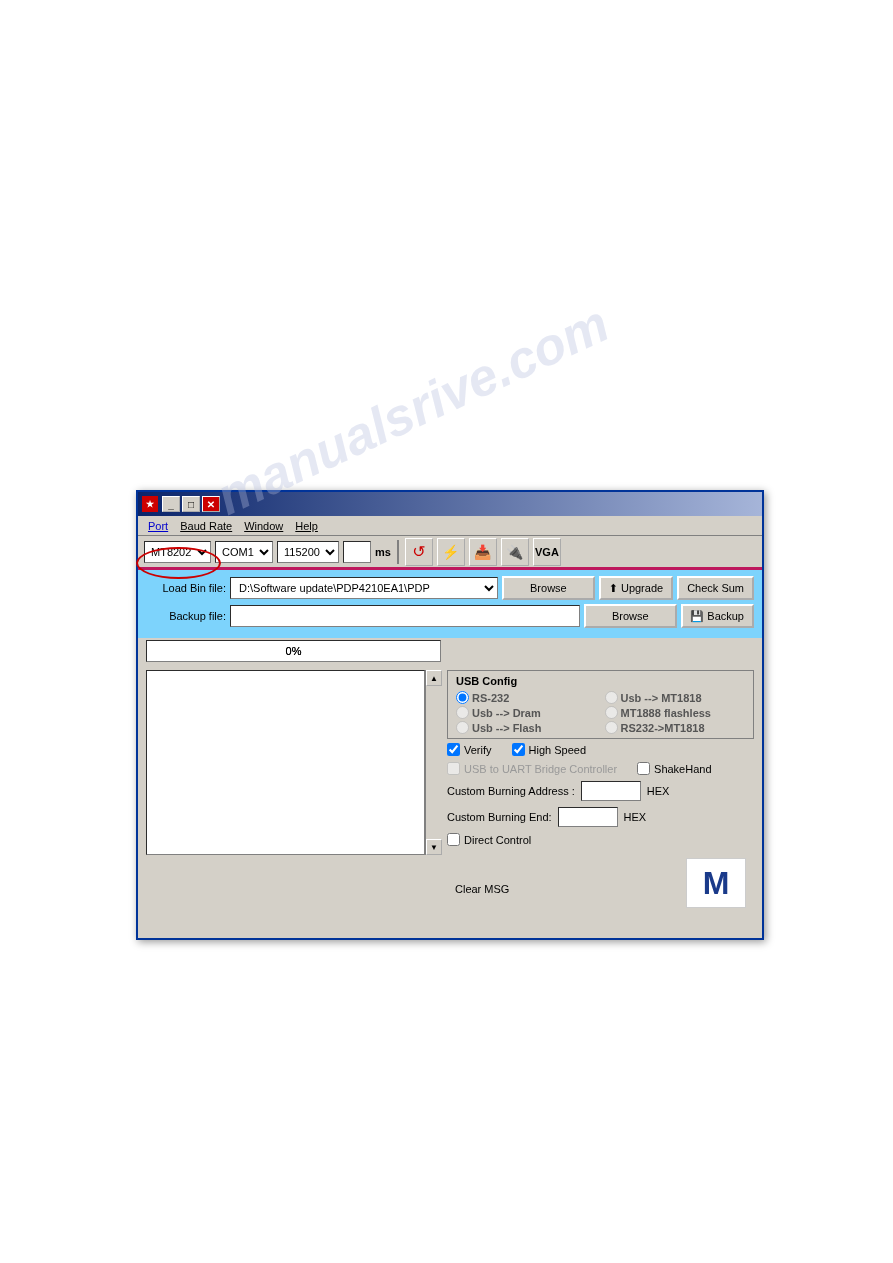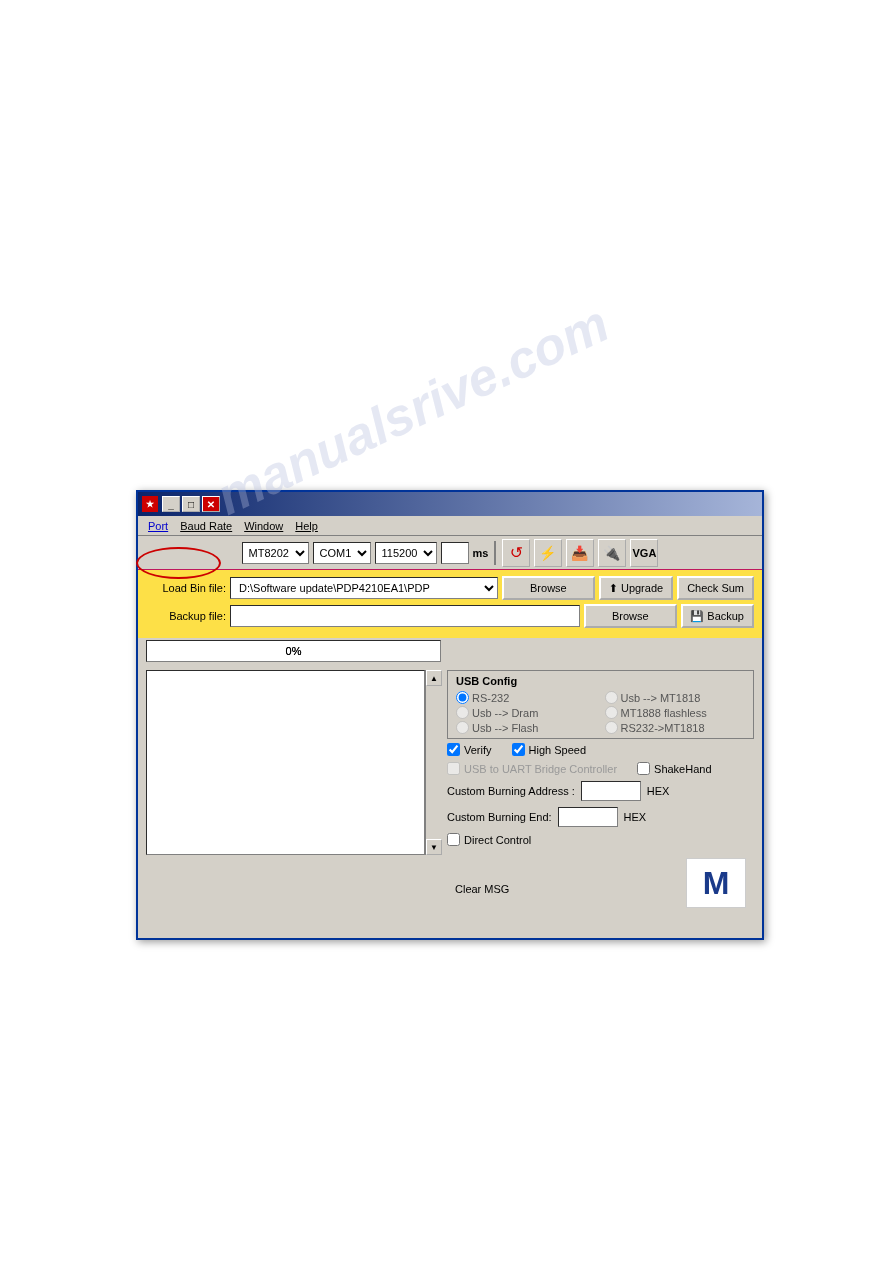--- a/index.html
+++ b/index.html
@@ -117,22 +117,21 @@
     .menu-item:first-child { color: #0000cc; }
 
     
     .toolbar {
       background: #d4d0c8;
       height: 34px;
       display: flex;
       align-items: center;
       padding: 2px 6px;
       gap: 4px;
-      border-bottom: 1px solid #be185d;
-      justify-content: center;
+      border-bottom: 3px solid #be185d;
     }
 
     .dropdown-group {
       display: flex;
       align-items: center;
       gap: 2px;
     }
 
     .tb-dropdown {
       height: 22px;
@@ -176,21 +175,21 @@
       height: 32px;
       border: 2px solid #cc0000;
       border-radius: 50%;
       pointer-events: none;
       z-index: 200;
     }
 
     
     .content-area {
       padding: 6px 8px;
-      background: #fde047;
+      background: #7dd3fc;
     }
 
     .form-row {
       display: flex;
       align-items: center;
       margin-bottom: 4px;
       gap: 4px;
     }
 
     .form-label {
@@ -309,20 +308,21 @@
 
     .radio-row {
       display: flex;
       align-items: center;
       gap: 3px;
     }
 
     .radio-label {
       font-size: 11px;
       color: #555;
+      font-weight: bold;
     }
 
     .checkbox-row {
       display: flex;
       align-items: center;
       gap: 4px;
       margin-bottom: 2px;
     }
 
     .checkbox-label {

